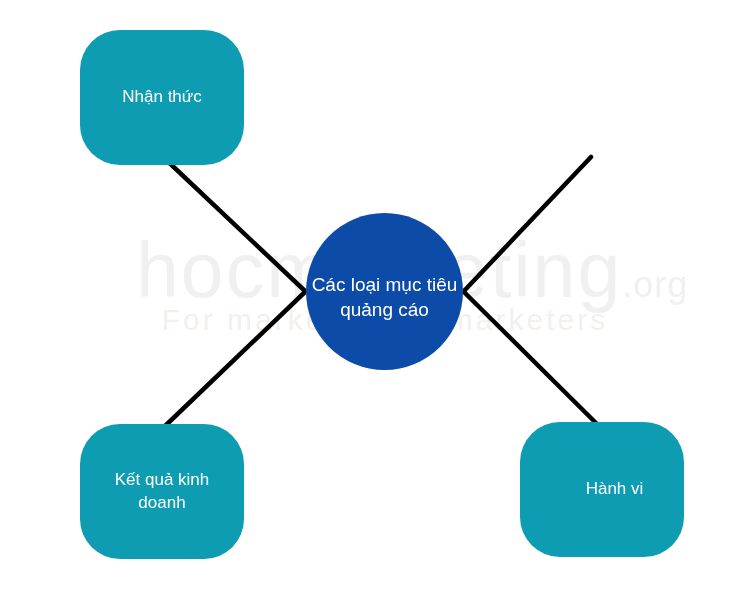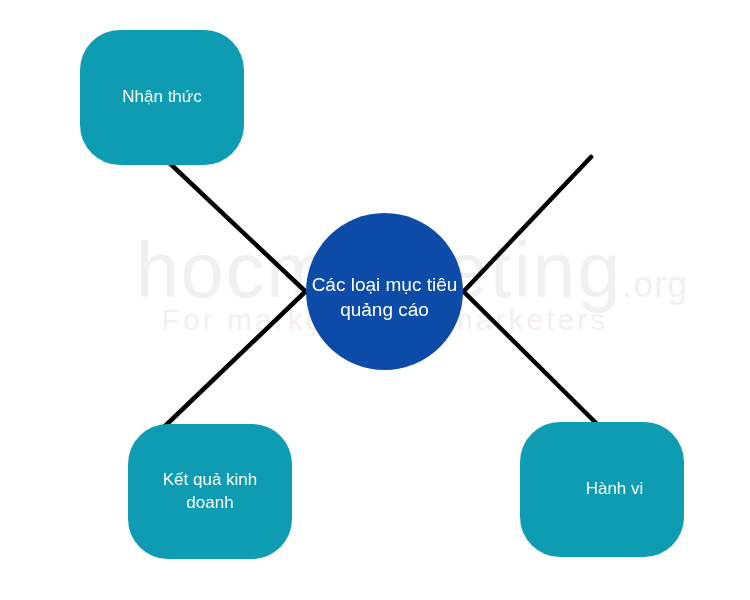--- a/index.html
+++ b/index.html
@@ -46,21 +46,21 @@
     border-radius: 40px;
     background: var(--node_fill, #0d9cb2);
     color: var(--label_text, #ffffff);
     display: flex; align-items: center; justify-content: center;
     text-align: center;
     font-size: 17px; line-height: 1.3;
   }
   .node span { display: block; width: 122px; }
   .node-tl { left: 80px;  top: 30px;  }
   .node-tr { left: 520px; top: 30px;  }
-  .node-bl { left: 80px;  top: 424px; margin-left: 48px; }
+  .node-bl { left: 80px;  top: 424px; }
   .node-br { left: 520px; top: 422px; padding-left: 25px; }
 
   .center-circle {
     position: absolute; z-index: 2;
     left: 306px; top: 213px;
     width: 157px; height: 157px;
     border-radius: 50%;
     background: var(--center_fill, #0c4ca8);
     color: var(--label_text, #ffffff);
     display: flex; flex-direction: column;

